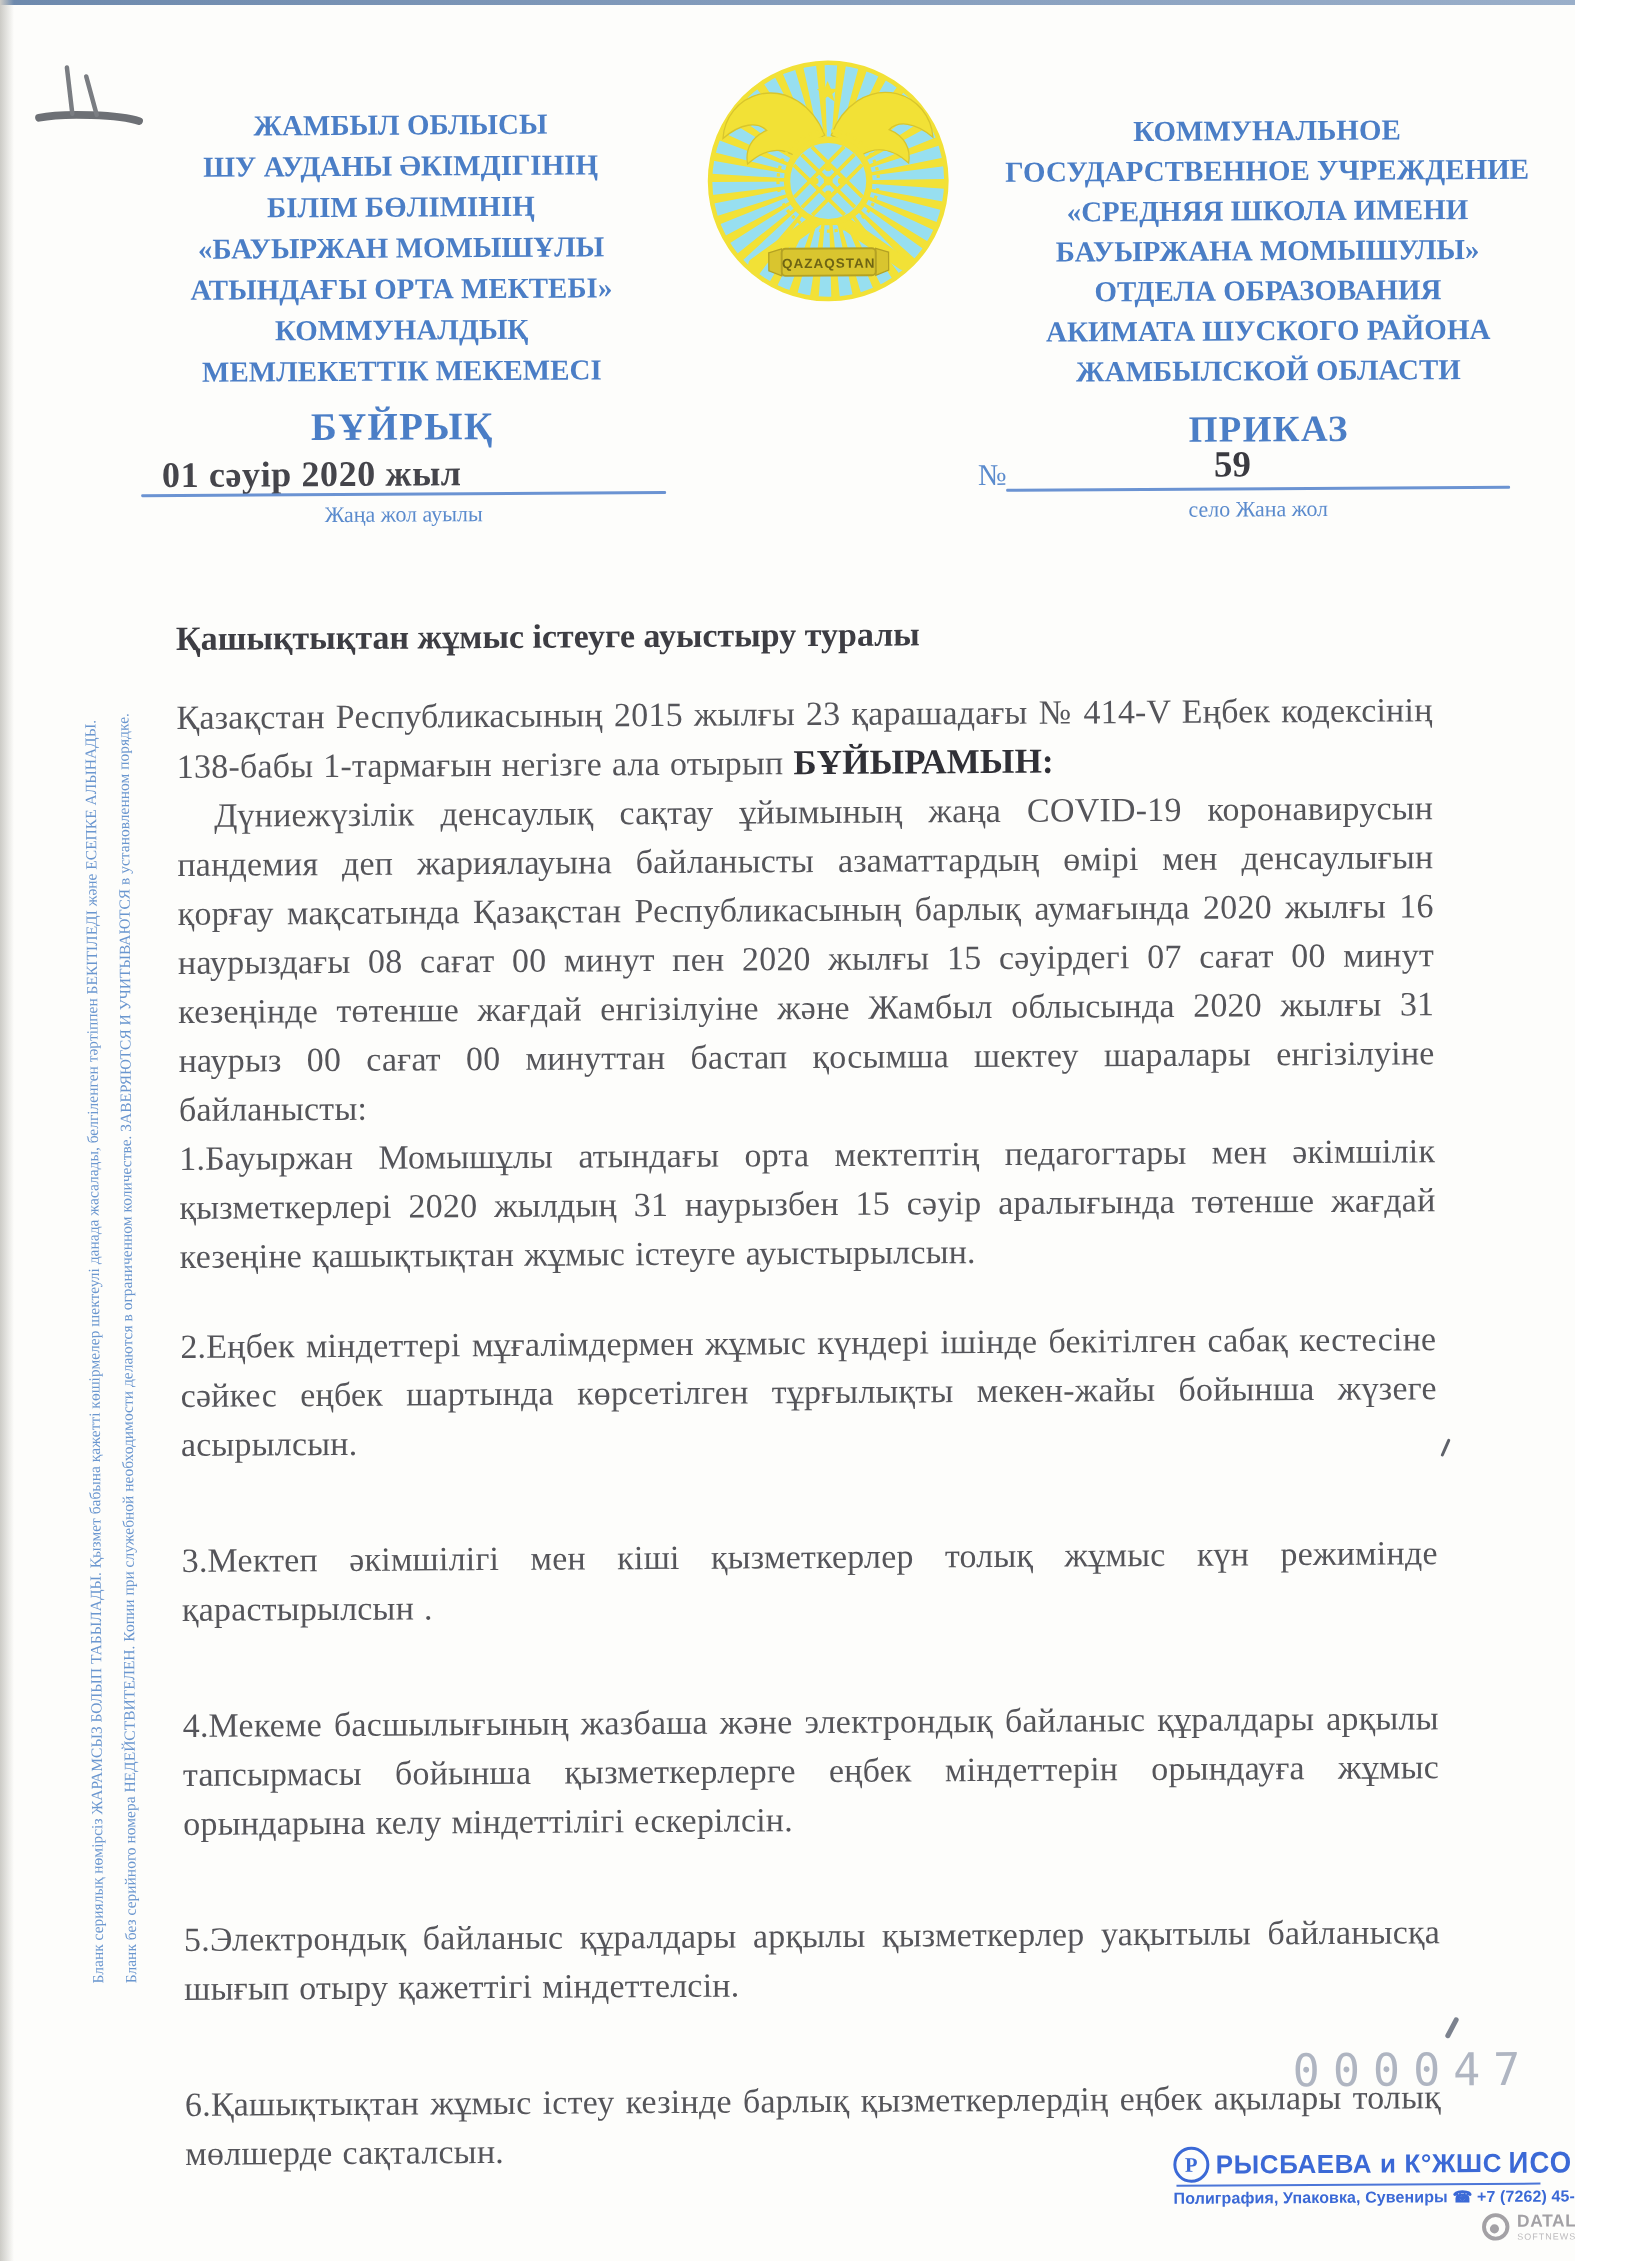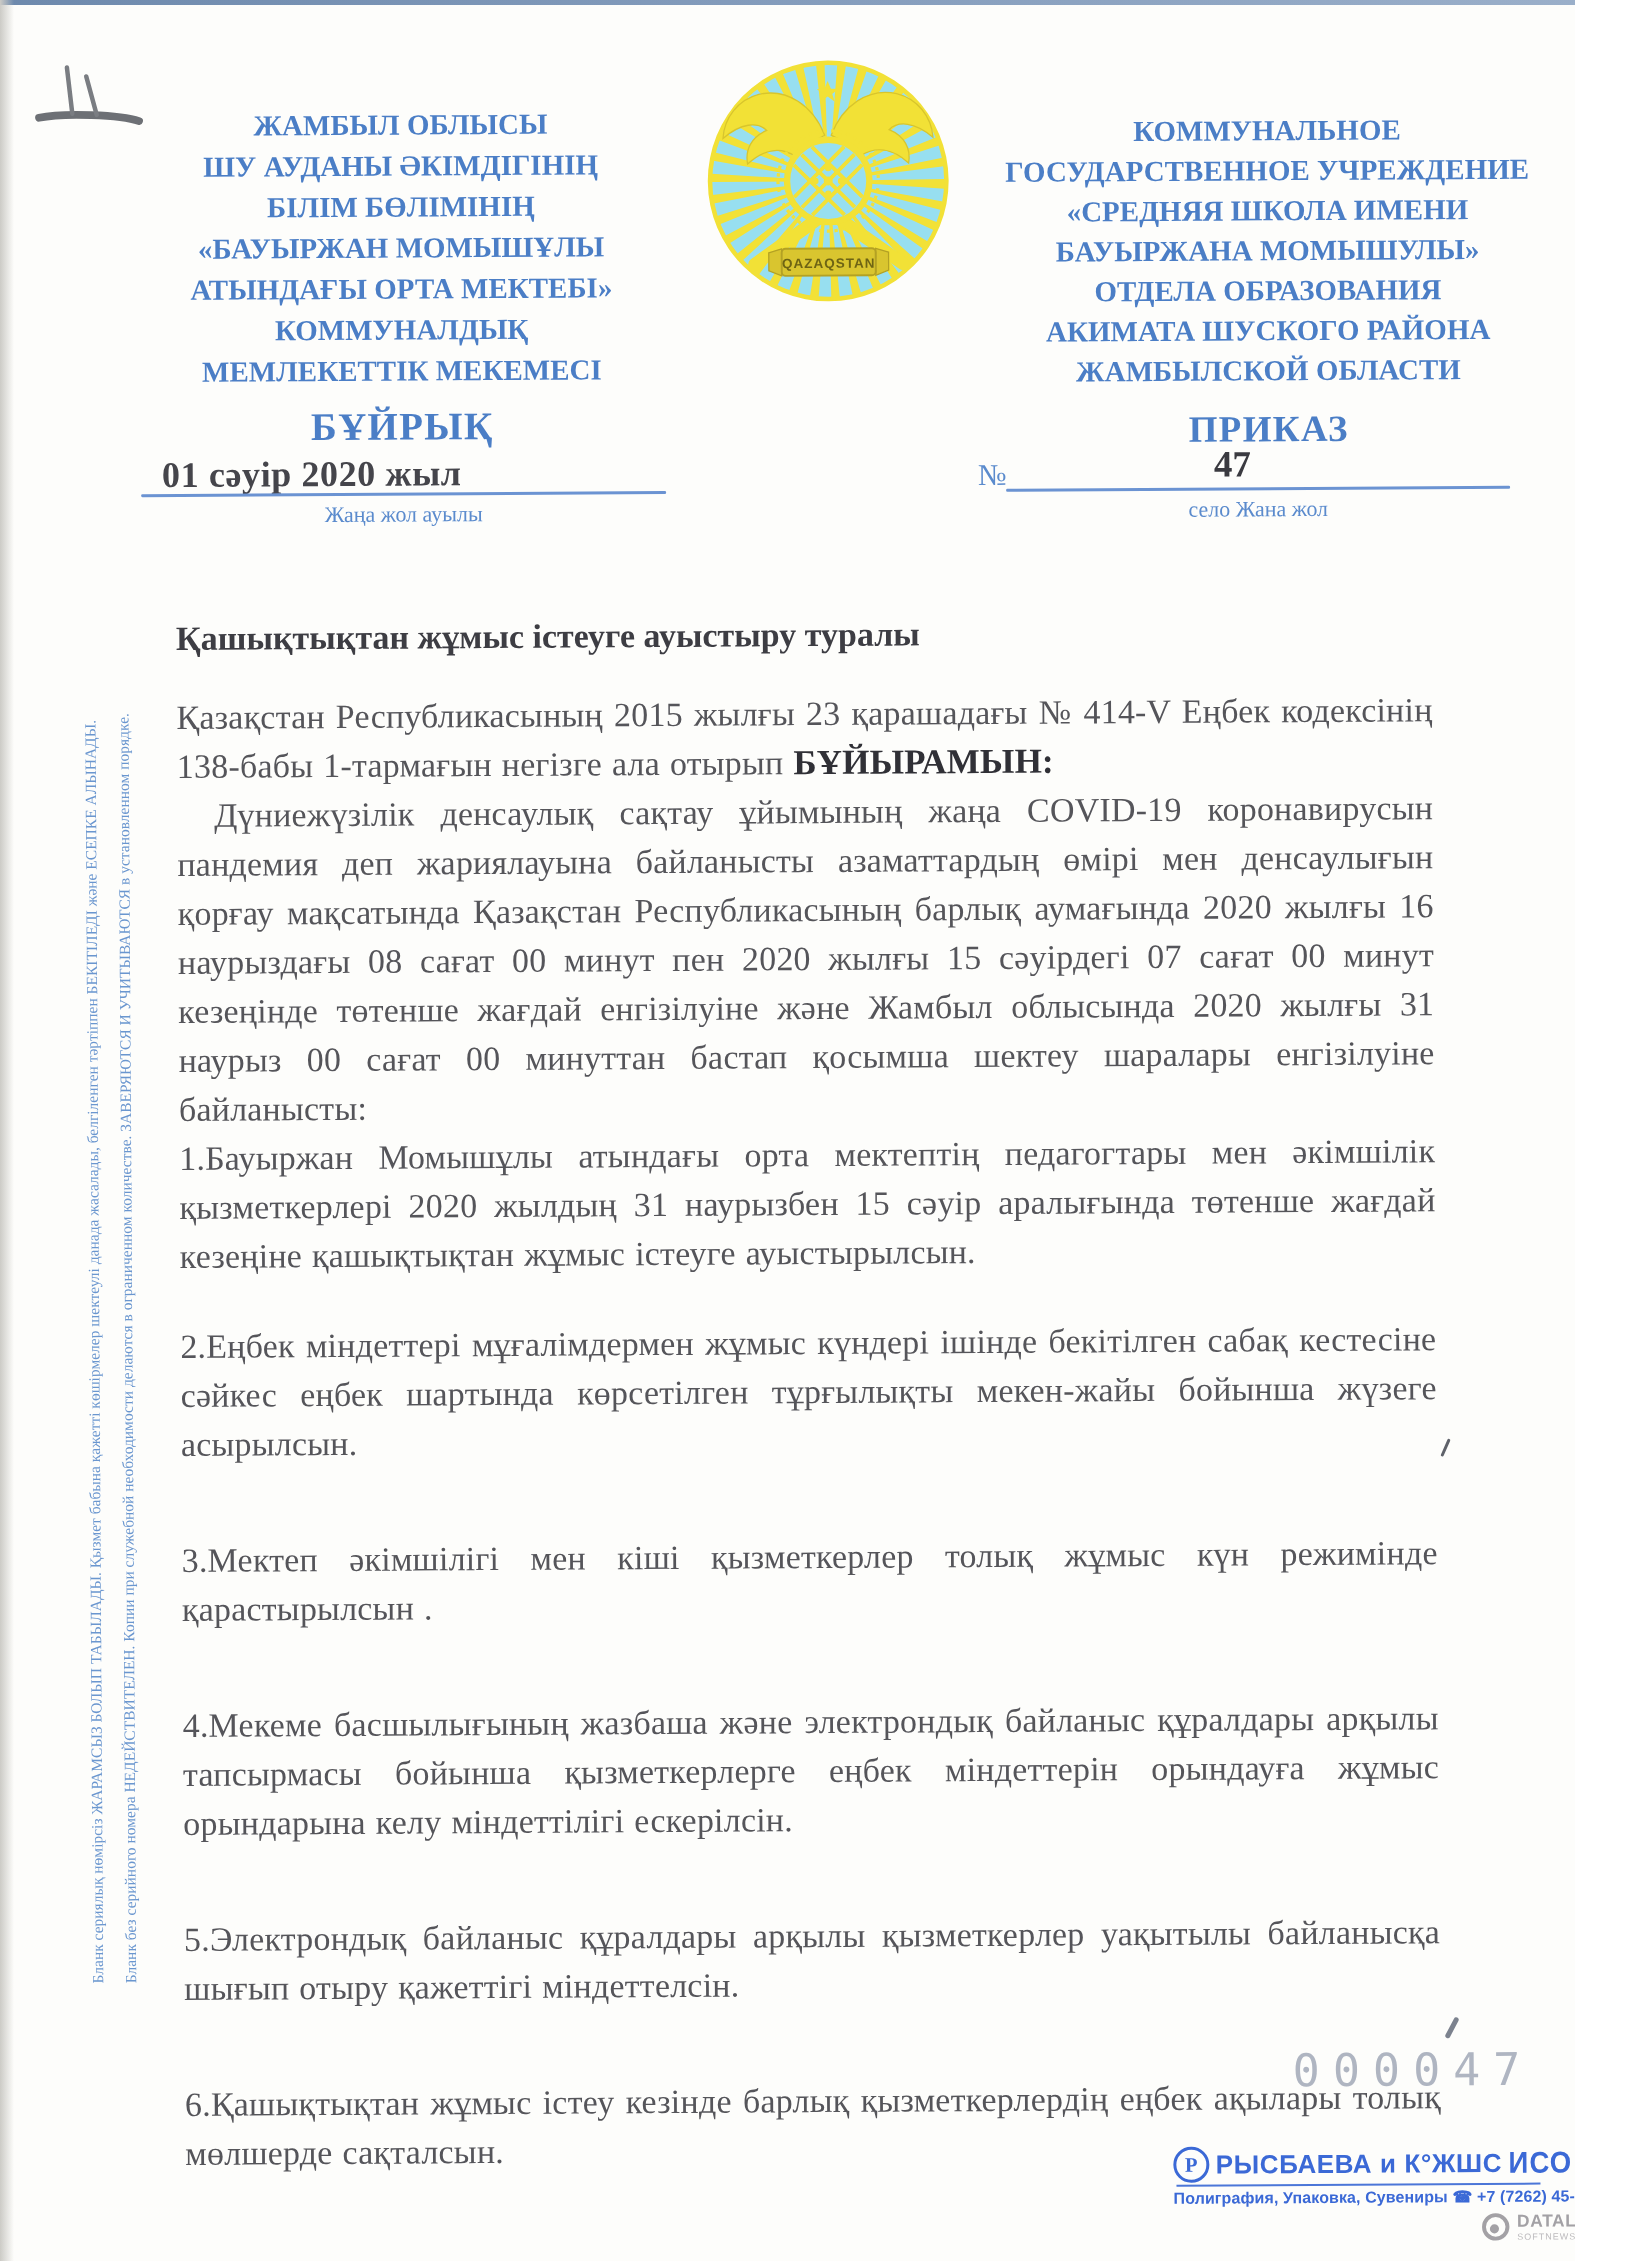--- a/index.html
+++ b/index.html
@@ -150,21 +150,21 @@
           <div>АКИМАТА ШУСКОГО РАЙОНА</div>
           <div>ЖАМБЫЛСКОЙ ОБЛАСТИ</div>
         </div>
       <div class="order-word">ПРИКАЗ</div>
     </div>
 
     <div class="date-text">01 сәуір  2020 жыл</div>
     <div class="rule rule-left"></div>
     <div class="sub-place sub-place-left">Жаңа жол ауылы</div>
     <div class="num-sign">№</div>
-    <div class="num-value">47</div>
+    <div class="num-value">59</div>
     <div class="rule rule-right"></div>
     <div class="sub-place sub-place-right">село Жана жол</div>
 
     <div class="body-block">
       <div class="doc-title">Қашықтықтан жұмыс істеуге ауыстыру туралы</div>
       <p class="body-par"><span>Қазақстан Республикасының 2015 жылғы 23 қарашадағы № 414-V Еңбек кодексінің 138-бабы 1-тармағын негізге ала отырып </span><span class="intro-bold">БҰЙЫРАМЫН:</span></p>
       <p class="body-par preamble">Дүниежүзілік денсаулық сақтау ұйымының жаңа COVID-19 коронавирусын пандемия деп жариялауына байланысты азаматтардың өмірі мен денсаулығын қорғау мақсатында Қазақстан Республикасының барлық аумағында 2020 жылғы 16 наурыздағы 08 сағат 00 минут пен 2020 жылғы 15 сәуірдегі 07 сағат 00 минут кезеңінде төтенше жағдай енгізілуіне және Жамбыл облысында 2020 жылғы 31 наурыз 00 сағат 00 минуттан бастап қосымша шектеу шаралары енгізілуіне байланысты:</p>
       <div class="items">
           <p class="body-par item">1.Бауыржан Момышұлы атындағы орта мектептің педагогтары мен әкімшілік қызметкерлері 2020 жылдың 31 наурызбен 15 сәуір аралығында төтенше жағдай кезеңіне қашықтықтан жұмыс істеуге ауыстырылсын.</p>
           <p class="body-par item">2.Еңбек міндеттері мұғалімдермен жұмыс күндері ішінде бекітілген сабақ кестесіне сәйкес еңбек шартында көрсетілген тұрғылықты мекен-жайы бойынша жүзеге асырылсын.</p>

